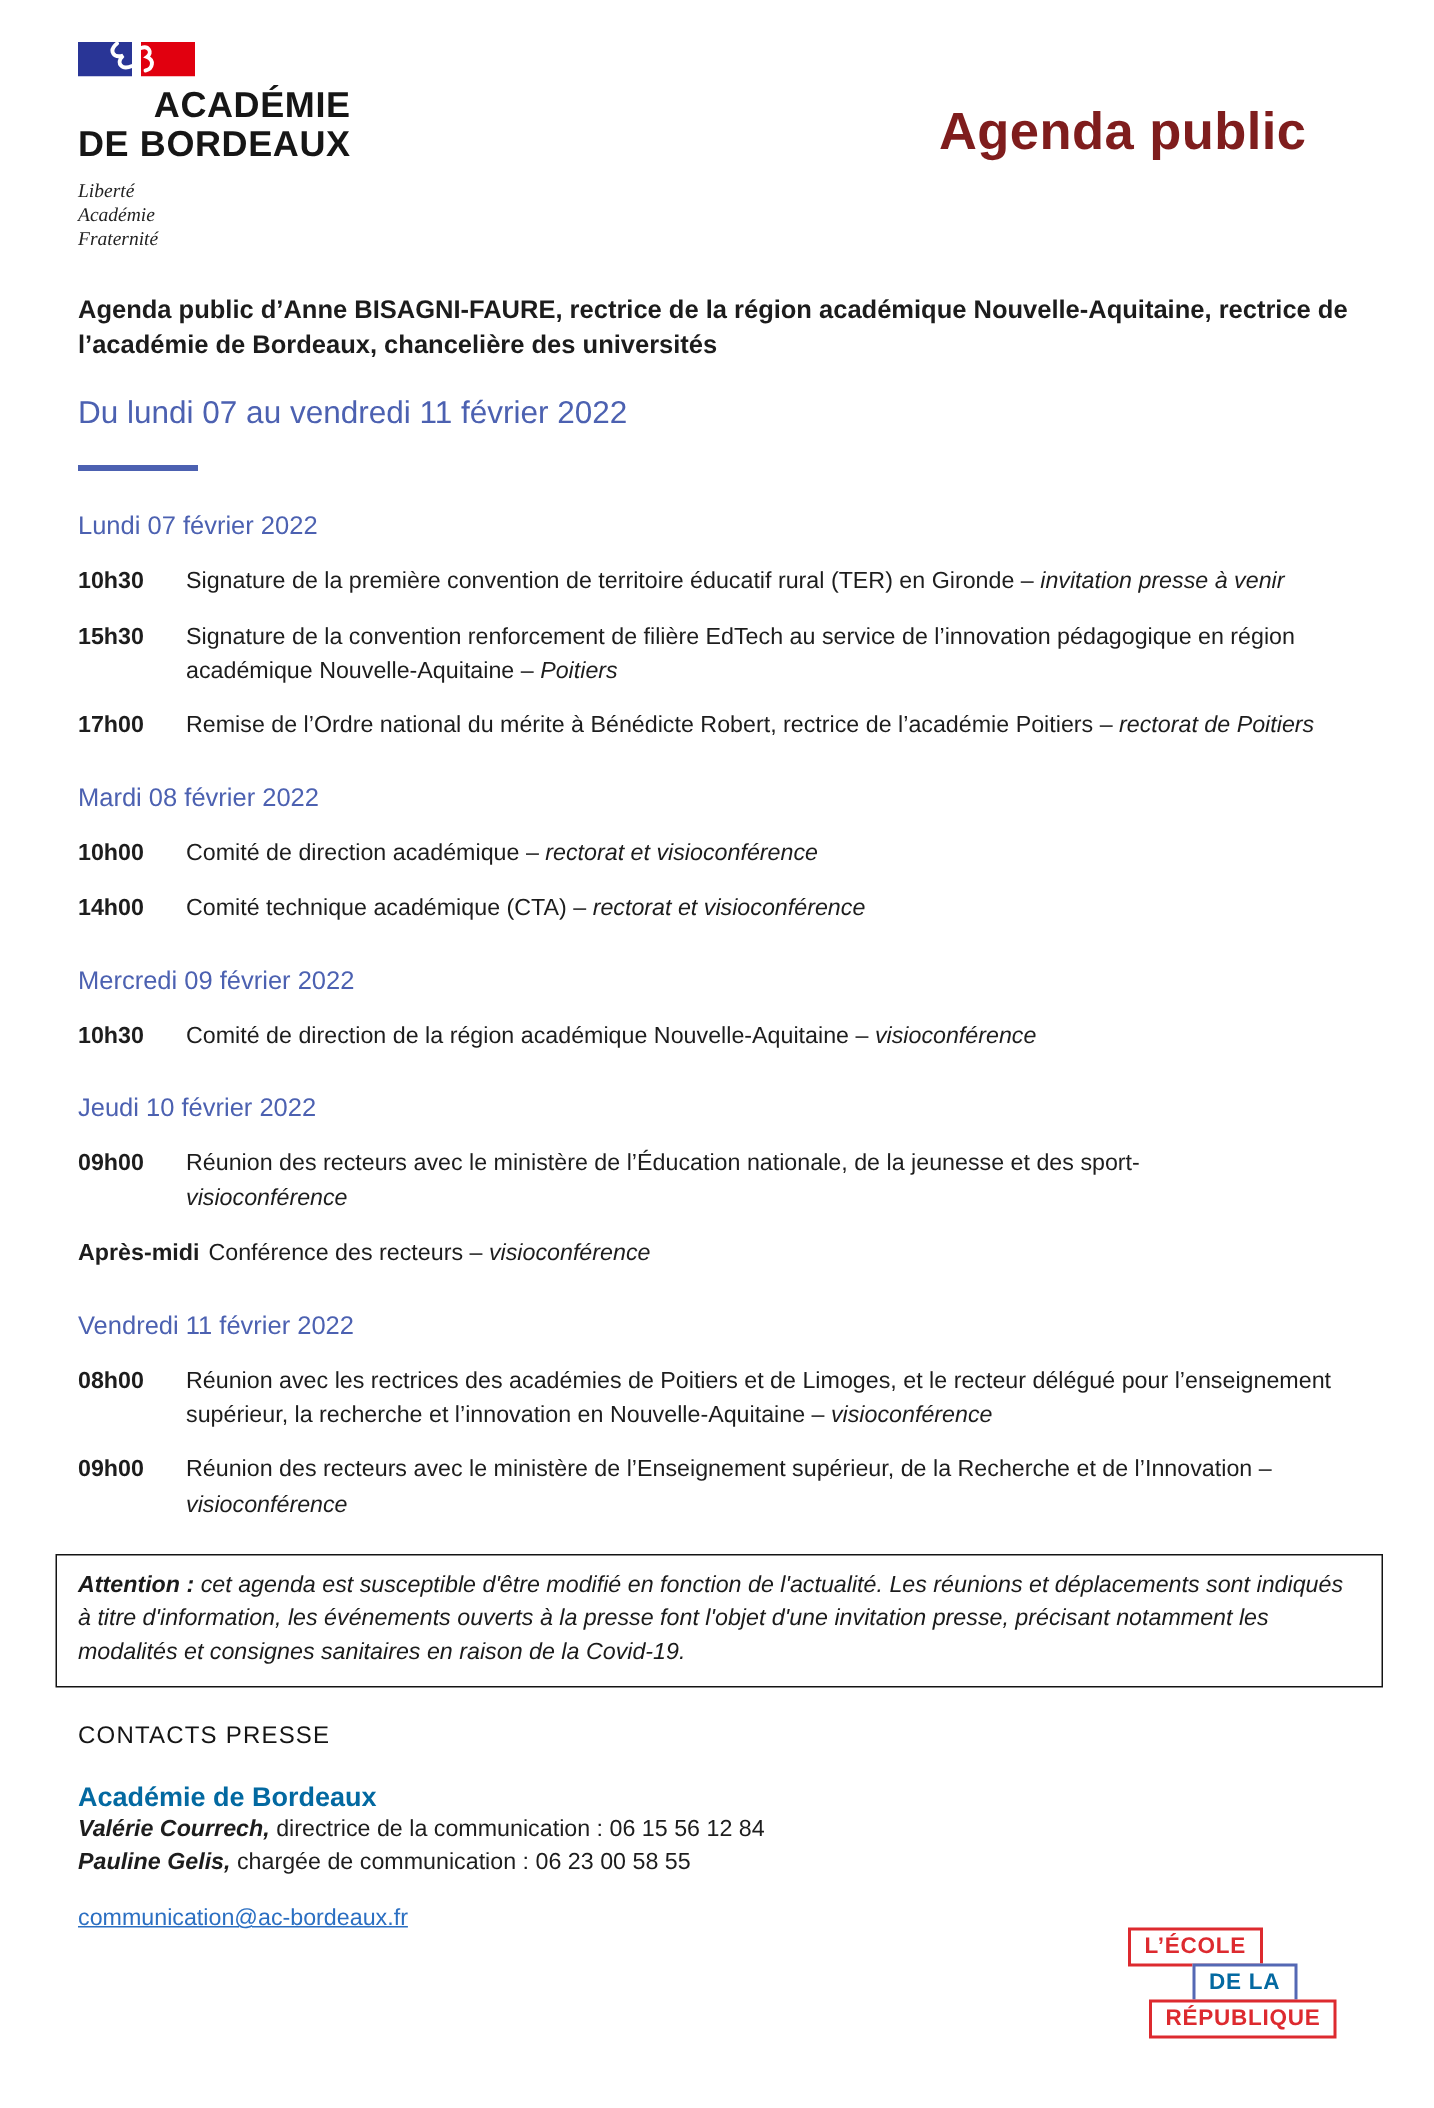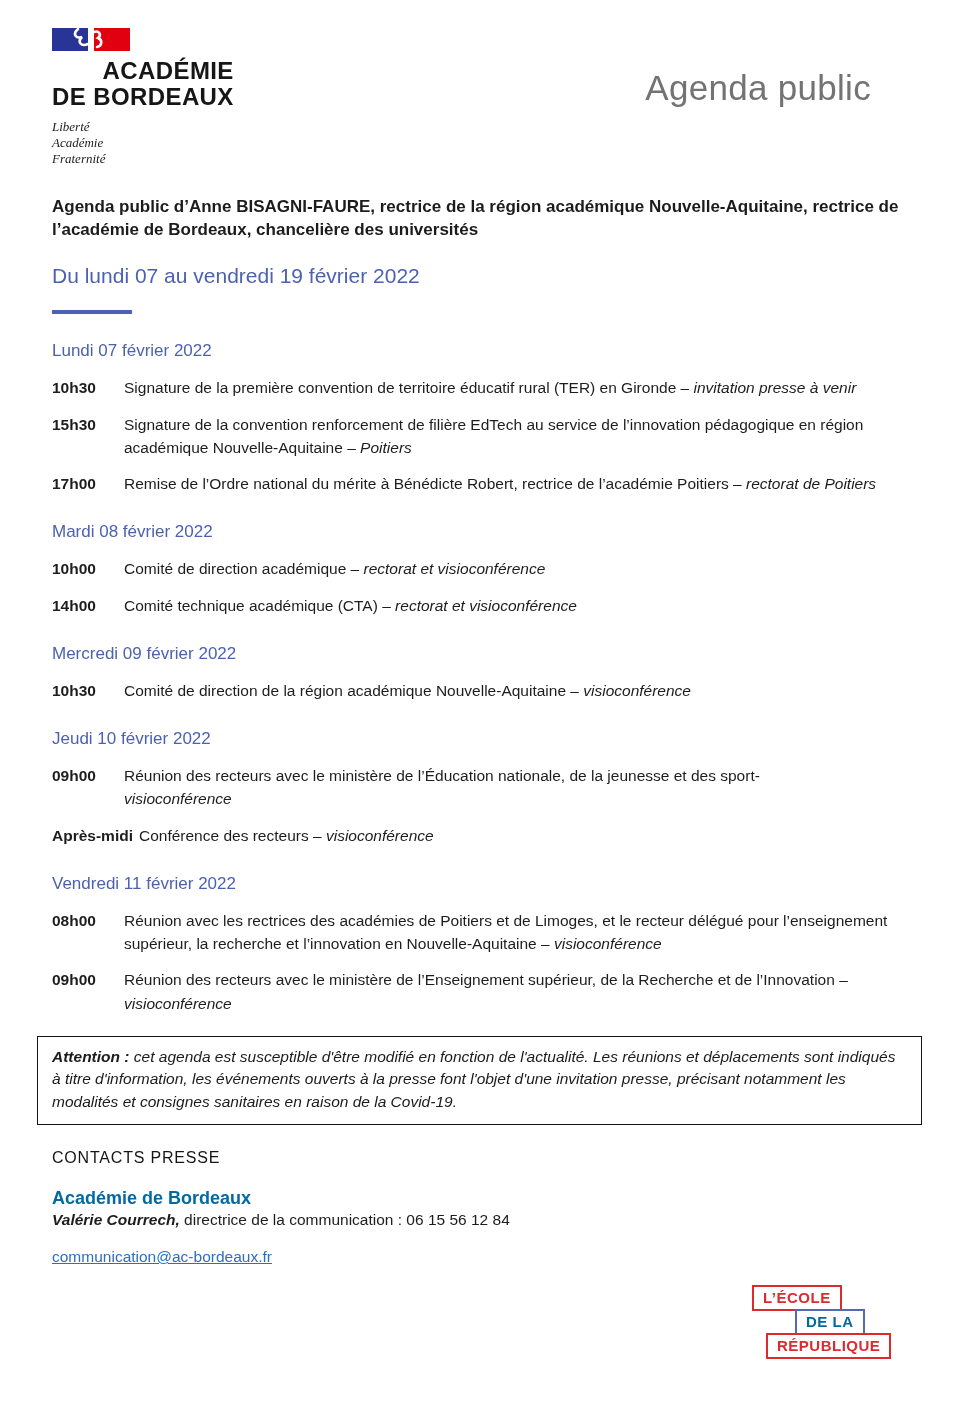--- a/index.html
+++ b/index.html
@@ -13,21 +13,21 @@
     padding: 28px 41px 0 52px;
     overflow: hidden;
   }
 
   
   .top { display: flex; justify-content: space-between; align-items: flex-start; }
   .gov-logo { line-height: 1; }
   .flag { display: block; margin-bottom: 7px; }
   .inst { font-size: 24px; font-weight: 700; letter-spacing: 0.4px; color: #161616; line-height: 1.08; text-align: right; }
   .motto { margin-top: 9px; font-family: "Liberation Serif", serif; font-style: italic; font-size: 13px; color: #222; line-height: 1.22; }
-  .agenda-title { font-size: 35px; font-weight: 400; color: #737373; margin: 40px 44px 0 0; letter-spacing: 0.3px; }
+  .agenda-title { font-size: 35px; font-weight: 700; color: #7f1d1d; margin: 40px 44px 0 0; letter-spacing: 0.3px; }
 
   
   .doc-title { margin-top: 30px; font-size: 17px; font-weight: 700; color: #1c1c1c; line-height: 1.32; }
   .date-range { margin-top: 23px; font-size: 21px; font-weight: 500; color: #4c61b1; }
   .rule { margin-top: 22px; width: 80px; height: 4px; background: #4c61b1; }
 
   
   .day { margin-top: 27px; }
   .day-heading { font-size: 17px; font-weight: 500; color: #4c61b1; margin-bottom: 15px; }
   .event { display: flex; margin-bottom: 13px; font-size: 15.5px; line-height: 1.5; }
@@ -87,21 +87,21 @@
         <div>Liberté</div>
         <div>Académie</div>
         <div>Fraternité</div>
       </div>
     </div>
     <h1 class="agenda-title">Agenda public</h1>
   </header>
 
   <section class="doc-head">
     <h2 class="doc-title">Agenda public d’Anne BISAGNI-FAURE, rectrice de la région académique Nouvelle-Aquitaine, rectrice de l’académie de Bordeaux, chancelière des universités</h2>
-    <h3 class="date-range">Du lundi 07 au vendredi 19 février 2022</h3>
+    <h3 class="date-range">Du lundi 07 au vendredi 11 février 2022</h3>
     <div class="rule"></div>
   </section>
 
   <main id="days">
   <section class="day">
     <h3 class="day-heading">Lundi 07 février 2022</h3>
     <div class="events">
   <div class="event">
     <div class="time">10h30</div>
     <div class="desc"><span>Signature de la première convention de territoire éducatif rural (TER) en Gironde – </span><span class="it">invitation presse à venir</span></div>
@@ -182,20 +182,24 @@
 
   <section class="contacts">
     <h2 class="contacts-heading">CONTACTS PRESSE</h2>
     <div class="org">Académie de Bordeaux</div>
     <div id="people">
   <div class="person">
     <span class="b">Valérie Courrech, </span>
     <span>directrice de la communication : 06 15 56 12 84</span>
   </div>
 
+  <div class="person">
+    <span class="b">Pauline Gelis, </span>
+    <span>chargée de communication : 06 23 00 58 55</span>
+  </div>
 </div>
     <a class="email" href="#">communication@ac-bordeaux.fr</a>
   </section>
 
   <div class="ecole-logo">
     <div class="ecole-box ecole-red ecole-1">L’ÉCOLE</div>
     <div class="ecole-box ecole-blue ecole-2">DE LA</div>
     <div class="ecole-box ecole-red ecole-3">RÉPUBLIQUE</div>
   </div>
 

